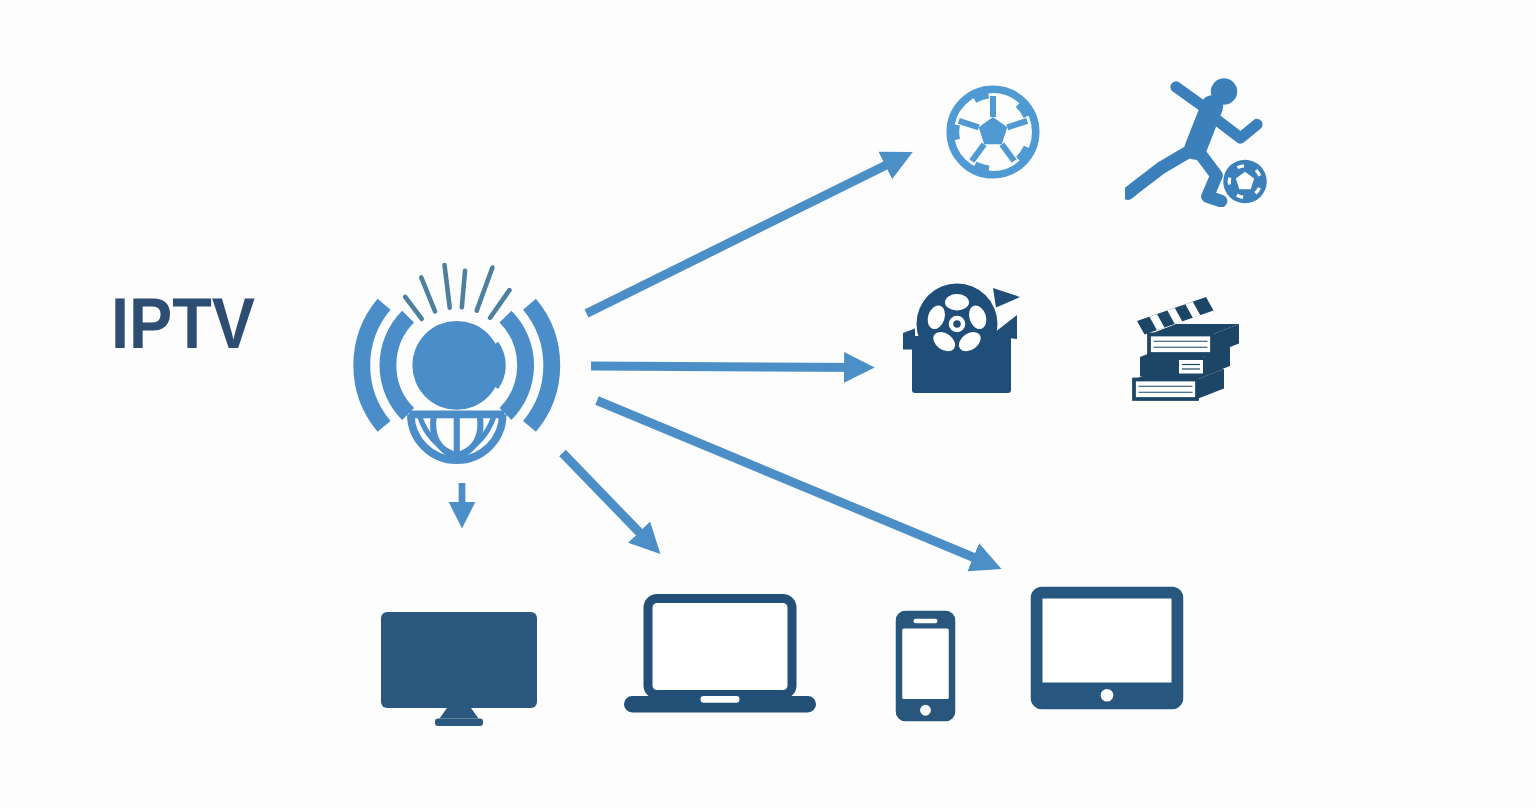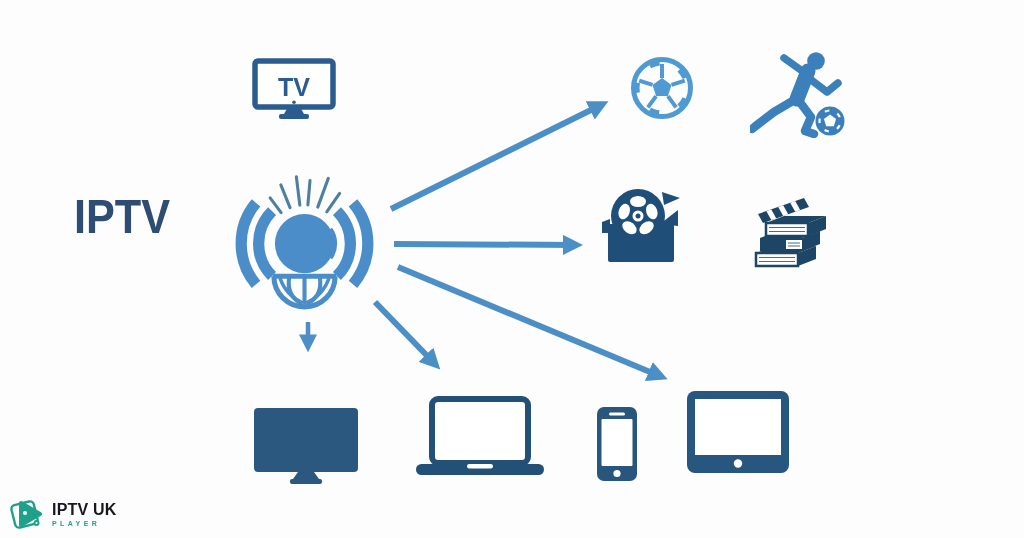--- a/index.html
+++ b/index.html
@@ -16,29 +16,20 @@
   .logo-sub{font-size:7px;font-weight:bold;color:#1fa08a;letter-spacing:3.4px;margin-top:2px;line-height:1;}
   svg{display:block;}
 </style>
 </head>
 <body>
 
 <div id="canvas">
 
   <div class="abs title" style="left:74px;top:193px;">IPTV</div>
 
-  <div class="abs" style="left:252px;top:58px;">
-    <svg width="84" height="64" viewBox="0 0 84 64">
-      <rect x="3" y="3" width="78" height="46" rx="3" fill="#ffffff" stroke="#2b5c8f" stroke-width="5.5"></rect>
-      <text x="42" y="38" text-anchor="middle" font-size="25" font-weight="bold" fill="#2b5c8f">TV</text>
-      <circle cx="42" cy="44.2" r="1.8" fill="#2b5c8f"></circle>
-      <polygon points="36,49 48,49 52,56 32,56" fill="#2b5c8f"></polygon>
-      <rect x="27" y="56" width="30" height="5" rx="2" fill="#2b5c8f"></rect>
-    </svg>
-  </div>
 
   <div class="abs" style="left:214px;top:166px;">
     <svg width="180" height="148" viewBox="0 0 175 145">
       <g stroke="#4d7f9f" stroke-width="3" stroke-linecap="round">
         <line x1="109.8" y1="44.9" x2="122.4" y2="26.9"></line>
         <line x1="101" y1="40.3" x2="111.3" y2="12.1"></line>
         <line x1="91.3" y1="38.1" x2="93.4" y2="14.2"></line>
         <line x1="83.4" y1="38.3" x2="80" y2="10.5"></line>
         <line x1="73.8" y1="40.8" x2="64.8" y2="18.5"></line>
         <line x1="65.1" y1="45.7" x2="54.3" y2="31.3"></line>
@@ -185,29 +176,14 @@
   </div>
 
   <div class="abs" style="left:687px;top:391px;">
     <svg width="102" height="82" viewBox="0 0 102 82">
       <rect x="0" y="0" width="102" height="82" rx="8" fill="#27567e"></rect>
       <rect x="8" y="8" width="86" height="56" fill="#ffffff"></rect>
       <circle cx="51" cy="72.5" r="4.2" fill="#ffffff"></circle>
     </svg>
   </div>
 
-  <div class="abs logo" style="left:10px;top:497px;">
-    <span>
-      <svg width="36" height="34" viewBox="0 0 36 34">
-        <rect x="3" y="6" width="23" height="23" rx="4" fill="none" stroke="#1fa08a" stroke-width="2.4" transform="rotate(-14 14.5 17.5)"></rect>
-        <path d="M11,6 L30,17 L11,28 Z" fill="#1fa08a" stroke="#1fa08a" stroke-width="4" stroke-linejoin="round"></path>
-        <circle cx="15" cy="16" r="2" fill="#ffffff"></circle>
-        <circle cx="26.5" cy="26" r="3" fill="#1fa08a"></circle>
-        <circle cx="26.5" cy="26" r="1.1" fill="#ffffff"></circle>
-      </svg>
-    </span>
-    <span class="logo-text">
-      <span class="logo-brand">IPTV UK</span>
-      <span class="logo-sub">PLAYER</span>
-    </span>
-  </div>
 
 </div>
 
 </body></html>

